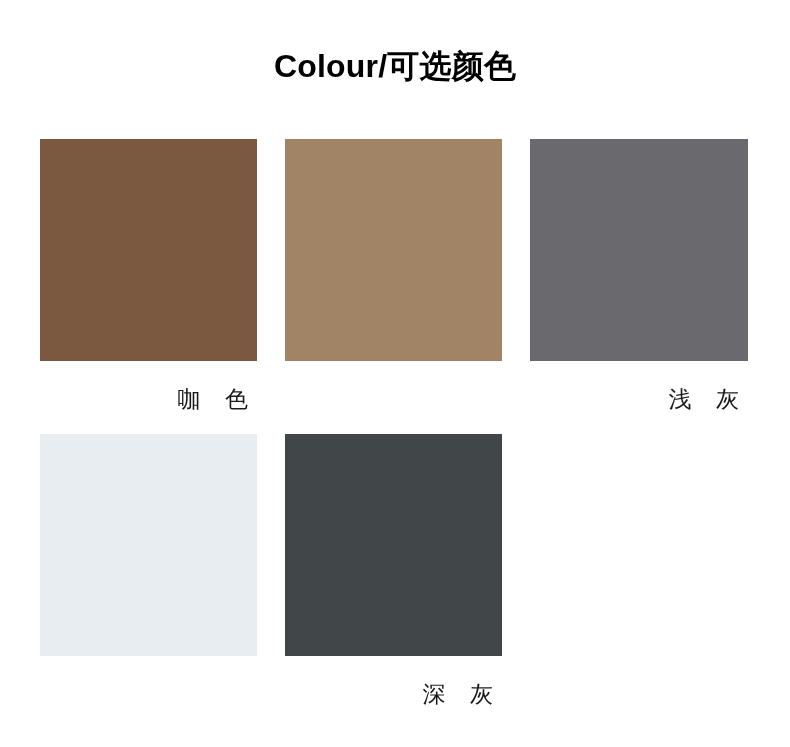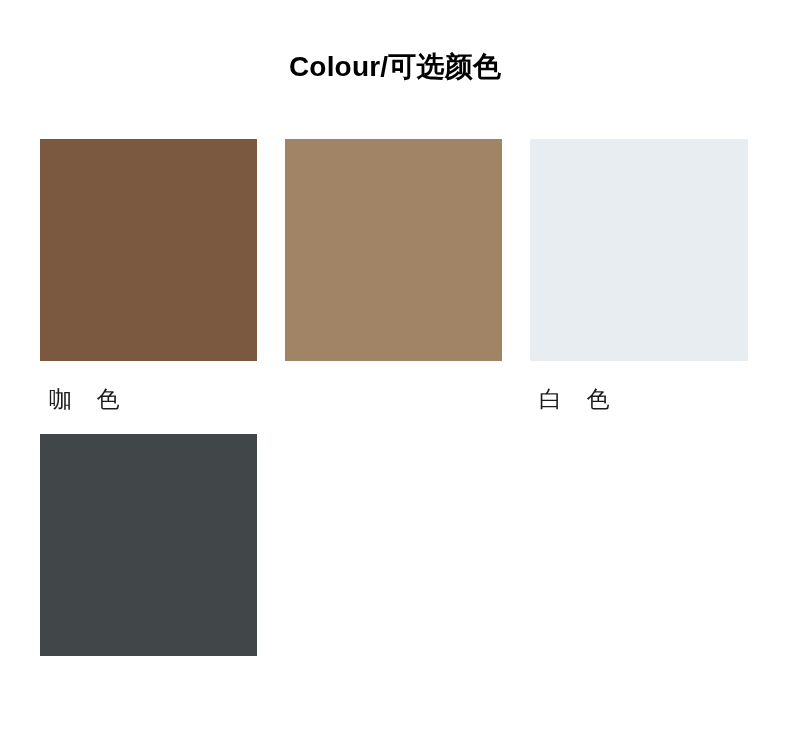--- a/index.html
+++ b/index.html
@@ -22,21 +22,21 @@
     height: 747px;
     background: #ffffff;
   }
 
   .page-title {
     position: absolute;
     left: 0;
     top: 50px;
     width: 790px;
     text-align: center;
-    font-size: 28px;
+    font-size: 32px;
     line-height: 33px;
     font-weight: bold;
     color: #000000;
     letter-spacing: 0.2px;
     white-space: nowrap;
   }
 
   .swatch-grid {
     position: absolute;
     left: 40px;
@@ -46,21 +46,21 @@
     grid-template-columns: 217px 217px 218px;
     grid-template-rows: auto auto;
     column-gap: 28px;
     row-gap: 12px;
   }
 
   .swatch-cell {
     width: 100%;
     display: flex;
     flex-direction: column;
-    align-items: flex-start;
+    align-items: flex-end;
   }
 
   .swatch-chip {
     width: 100%;
     height: 222px;
     display: block;
   }
 
   .swatch-label {
     margin-top: 16px;
@@ -86,25 +86,29 @@
 
     <div class="swatch-cell">
       <div class="swatch-chip" style="background-color: rgb(122, 89, 64);"></div>
       <div class="swatch-label">咖 色</div>
     </div>
 
     <div class="swatch-cell">
       <div class="swatch-chip" style="background-color: rgb(161, 132, 102);"></div>
     </div>
 
+    <div class="swatch-cell">
+      <div class="swatch-chip" style="background-color: rgb(106, 105, 110);"></div>
+      <div class="swatch-label">浅 灰</div>
+    </div>
 
     <div class="swatch-cell">
       <div class="swatch-chip" style="background-color: rgb(232, 237, 241);"></div>
-      <div class="swatch-label">白 色</div>
     </div>
 
     <div class="swatch-cell">
       <div class="swatch-chip" style="background-color: rgb(65, 71, 73);"></div>
+      <div class="swatch-label">深 灰</div>
     </div>
 
 
   </div>
 </div>
 
 </body></html>

